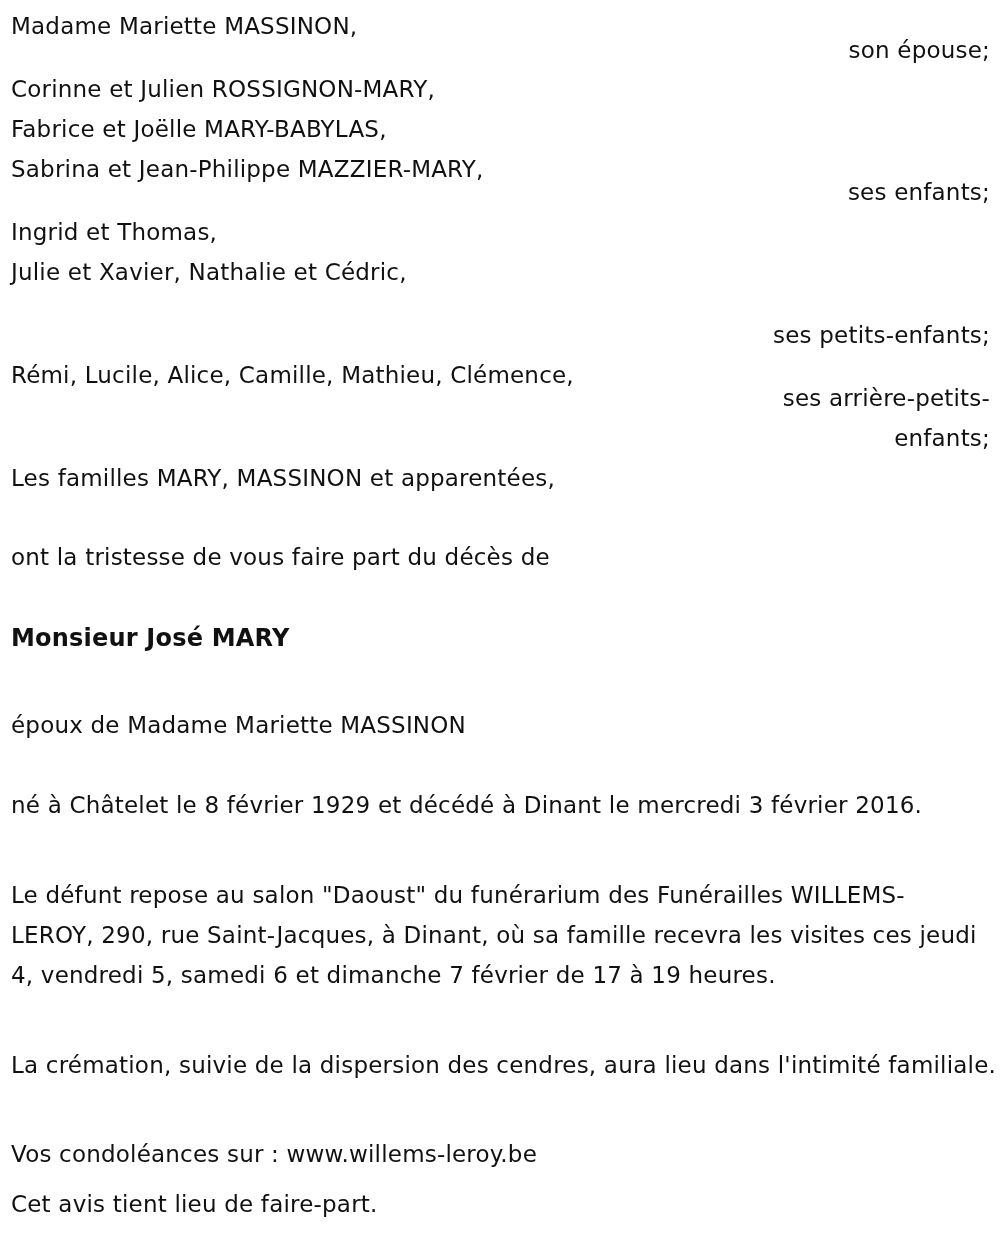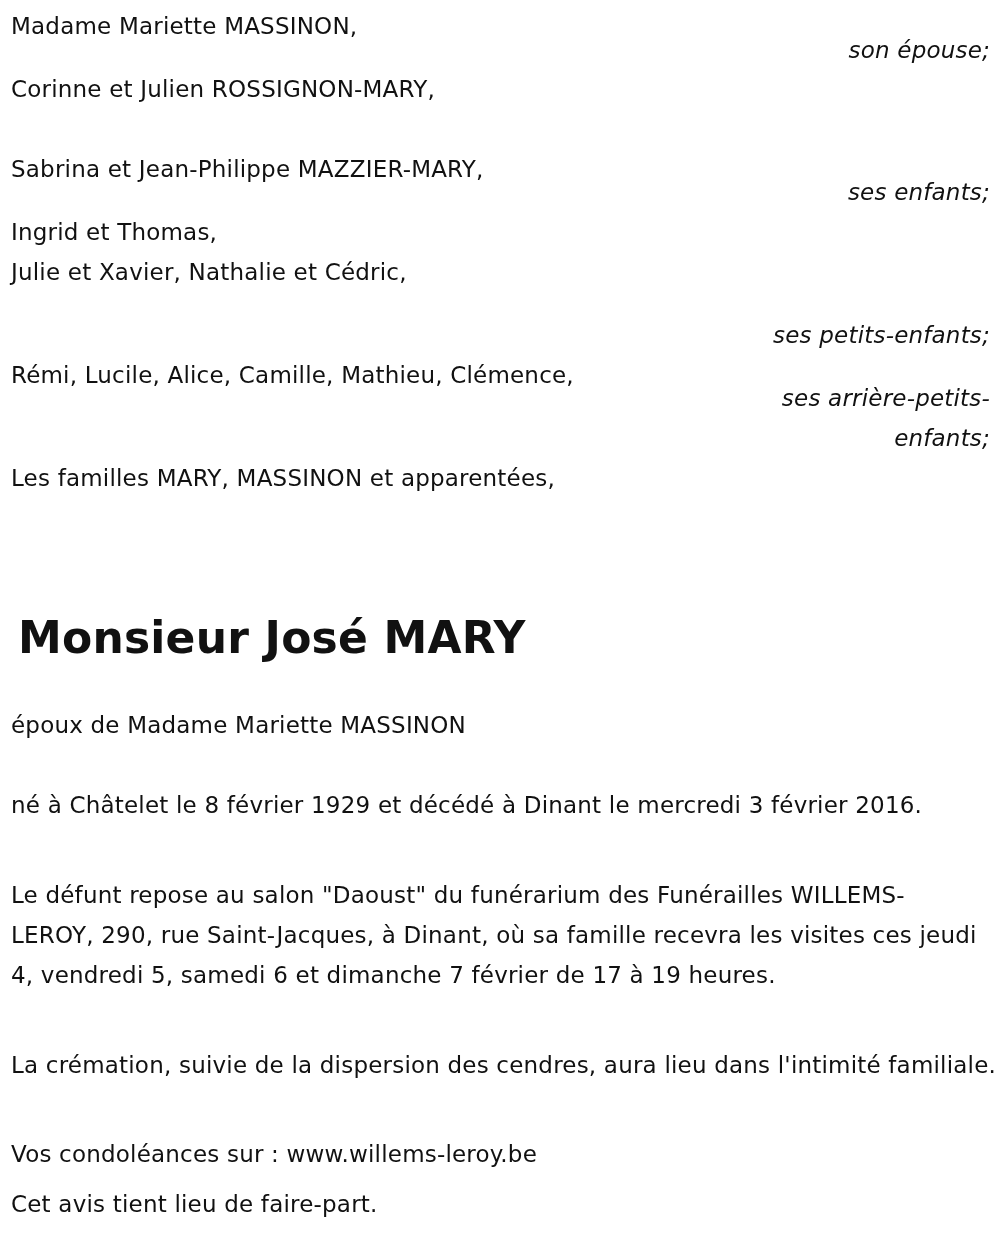--- a/index.html
+++ b/index.html
@@ -23,62 +23,63 @@
       height: 924px;
     }
     .line {
       position: absolute;
       left: 11px;
       white-space: nowrap;
     }
     .role {
       position: absolute;
       right: 10px;
-      font-style: italic;
       text-align: right;
       white-space: nowrap;
     }
     .name {
       position: absolute;
-      left: 18px;
+      left: 11px;
       font-weight: bold;
-      font-size: 44px;
+      font-size: 24px;
       line-height: 40px;
       white-space: nowrap;
     }
     .para {
       position: absolute;
       left: 11px;
       width: 980px;
       line-height: 40px;
       white-space: normal;
     }
   </style>
 </head>
 <body>
 
 <div class="page">
 
   <div class="line" style="top:6px">Madame Mariette MASSINON,</div>
   <div class="role" style="top:30px">son épouse;</div>
 
   <div class="line" style="top:69px">Corinne et Julien ROSSIGNON-MARY,</div>
+  <div class="line" style="top:109px">Fabrice et Joëlle MARY-BABYLAS,</div>
   <div class="line" style="top:149px">Sabrina et Jean-Philippe MAZZIER-MARY,</div>
   <div class="role" style="top:172px">ses enfants;</div>
 
   <div class="line" style="top:212px">Ingrid et Thomas,</div>
   <div class="line" style="top:252px">Julie et Xavier, Nathalie et Cédric,</div>
   <div class="role" style="top:315px">ses petits-enfants;</div>
 
   <div class="line" style="top:355px">Rémi, Lucile, Alice, Camille, Mathieu, Clémence,</div>
   <div class="role" style="top:378px">ses arrière-petits-</div>
   <div class="role" style="top:418px">enfants;</div>
 
   <div class="line" style="top:458px">Les familles MARY, MASSINON et apparentées,</div>
 
+  <div class="line" style="top:537px">ont la tristesse de vous faire part du décès de</div>
 
   <div class="name" style="top:618px">Monsieur José MARY</div>
 
   <div class="line" style="top:705px">époux de Madame Mariette MASSINON</div>
 
   <div class="para" style="top:785px; width:960px">né à Châtelet le 8 février 1929 et décédé à Dinant le mercredi 3 février 2016.</div>
 
   <div class="para" style="top:875px; width:975px">Le défunt repose au salon "Daoust" du funérarium des Funérailles WILLEMS-LEROY, 290, rue Saint-Jacques, à Dinant, où sa famille recevra les visites ces jeudi 4, vendredi 5, samedi 6 et dimanche 7 février de 17 à 19 heures.</div>
 
   <div class="para" style="top:1045px; width:990px">La crémation, suivie de la dispersion des cendres, aura lieu dans l'intimité familiale.</div>

